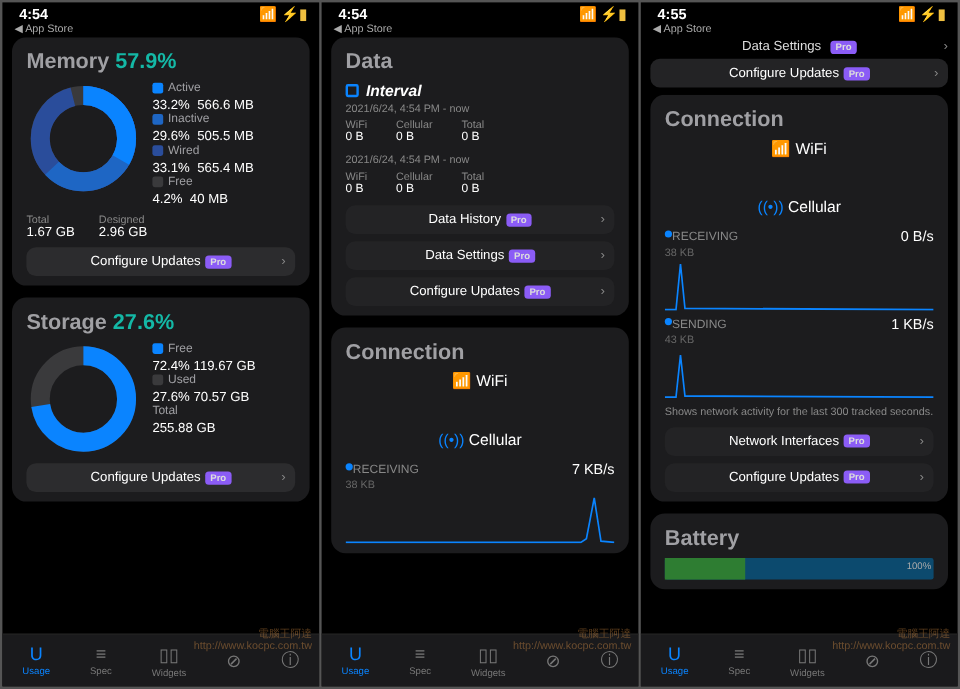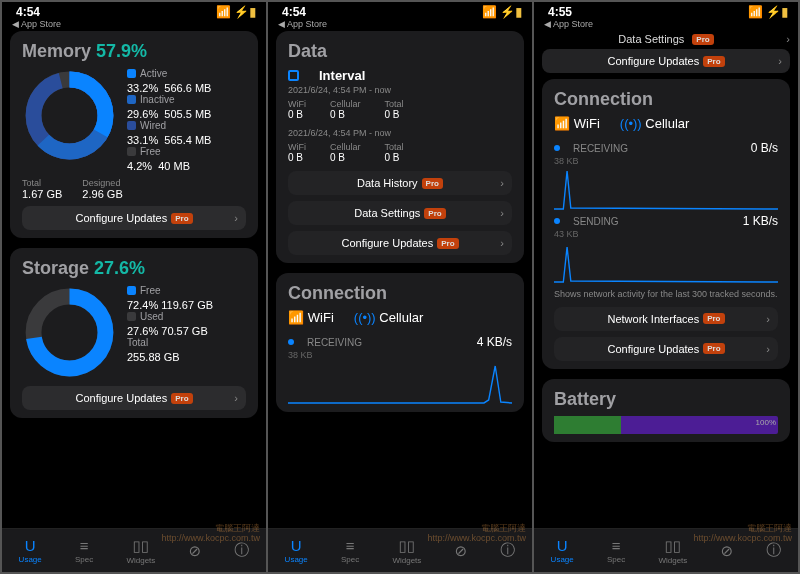--- a/index.html
+++ b/index.html
@@ -64,62 +64,62 @@
   .totals .lbl { color:#888; display:block; font-size:9px;}
   .totals .v { color:#fff; font-size:11px;}
   .conf-row {
     display:flex; align-items:center; justify-content:center;
     background:#2c2c2e; border-radius:8px;
     padding:6px 16px; margin-top:6px;
     font-size:11px; color:#fff; position:relative;
   }
   .conf-row.dark { background:#232325; }
   .pro {
-    background:#c2410c; color:#ddd; font-size:8px; font-weight:700;
+    background:#8b5cf6; color:#ddd; font-size:8px; font-weight:700;
     padding:1px 4px; border-radius:3px; margin-left:4px;
   }
   .chev { position:absolute; right:8px; color:#888; font-size:11px;}
   .sect-head {
-    display:flex; align-items:center; gap:20px; margin:6px 0 2px 0;
-    font-size:13px; font-weight:600;
+    display:flex; align-items:center; gap:6px; margin:6px 0 2px 0;
+    font-size:13px; font-weight:600;font-style:italic;
   }
   .square { width:11px; height:11px; border:2px solid #0a84ff; border-radius:2px;}
   .circle-o { width:11px; height:11px; border:2px solid #0a84ff; border-radius:50%;}
   .mini-ts { font-size:9px; color:#888; margin-bottom:4px;}
   .three-col { display:flex; gap:24px; font-size:10px; margin-bottom:8px;}
   .three-col .lbl{ color:#888; font-size:9px; display:block;}
   .three-col .v { color:#fff; font-size:10px;}
-  .conn-icons { display:flex; gap:20px; align-items:center; margin:6px 0 10px 0; font-size:13px;}
+  .conn-icons { display:flex; gap:34px; align-items:center; margin:6px 0 10px 0; font-size:13px;flex-direction:column;}
   .conn-icons .ic { color:#0a84ff; }
   .netrow {
     display:flex; justify-content:space-between; align-items:center;
     font-size:10px; margin-top:4px;
   }
-  .netrow .l { color:#888; display:flex; align-items:center; gap:13px;}
+  .netrow .l { color:#888; display:flex; gap:0;}
   .netrow .r { color:#fff; font-size:12px;}
   .sub { color:#666; font-size:9px; margin-top:1px;}
   .spark { height:42px; position:relative; margin-top:2px;}
   .spark svg { width:100%; height:100%; }
   .note { color:#888; font-size:9px; margin-top:6px; line-height:1.3;}
   .tabbar {
     display:flex; justify-content:space-around; align-items:center;
     background:#1a1a1c; height:44px;
     border-top:1px solid #222;
     font-size:8px; color:#777;
   }
   .tabbar .tab { display:flex; flex-direction:column; align-items:center; gap:1px;}
   .tabbar .tab.active { color:#0a84ff; }
   .tabbar .ticon { font-size:15px; }
   .watermark {
     position:absolute; right:6px; bottom:28px;
     font-size:9px; color:rgba(255,170,80,0.35);
     text-align:right; line-height:1.1; pointer-events:none;
   }
   .dot { width:6px;height:6px;border-radius:50%;background:#0a84ff;display:inline-block;}
-  .battery-track { height:18px; background:#4c1d95; border-radius:2px; position:relative; margin-top:6px;}
+  .battery-track { height:18px; background:#0c4a6e; border-radius:2px; position:relative; margin-top:6px;}
   .battery-fill { position:absolute; left:0; top:0; bottom:0; width:30%; background:#2e7d32;}
   .battery-100 { position:absolute; right:2px; top:2px; font-size:8px; color:#aaa;}
 </style>
 </head>
 <body>
 
 <div class="phone">
   <div class="status-bar">
     <span>4:54</span>
     <span class="status-icons">
@@ -292,21 +292,21 @@
       <h2>Connection</h2>
       <div class="conn-icons">
         <span><span class="ic">📶</span>&nbsp;<span>WiFi</span></span>
         <span><span class="ic">((•))</span>&nbsp;<span>Cellular</span></span>
       </div>
       <div class="netrow">
         <span class="l">
             <span class="dot"></span>
             <span>RECEIVING</span>
           </span>
-        <span class="r">4 KB/s</span>
+        <span class="r">7 KB/s</span>
       </div>
       <div class="sub">38 KB</div>
       <div class="spark">
         <svg viewBox="0 0 240 42" preserveAspectRatio="none">
           <polyline fill="none" stroke="#0a84ff" stroke-width="1.5" points="0,41 200,41 210,41 215,38 222,4 228,40 240,41"></polyline>
         </svg>
       </div>
     </div>
   </div>
 

